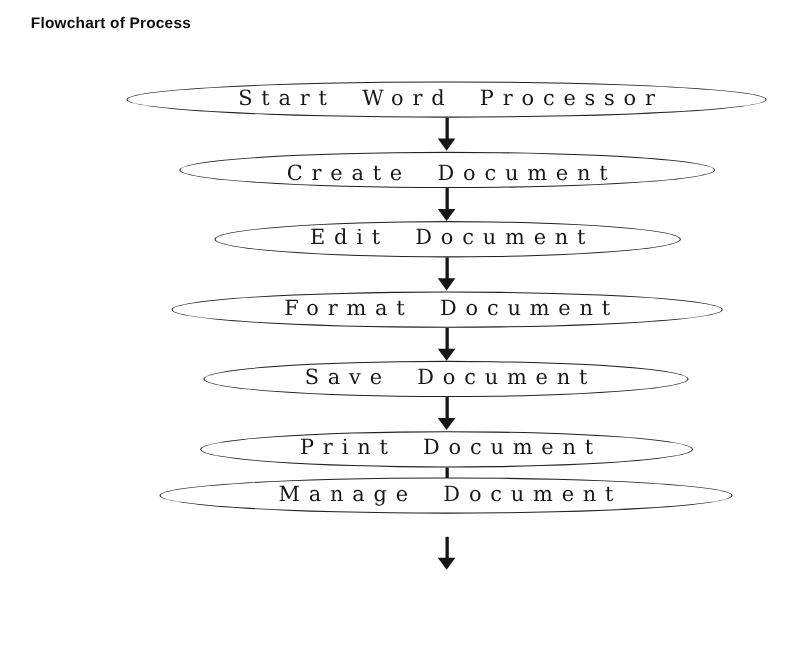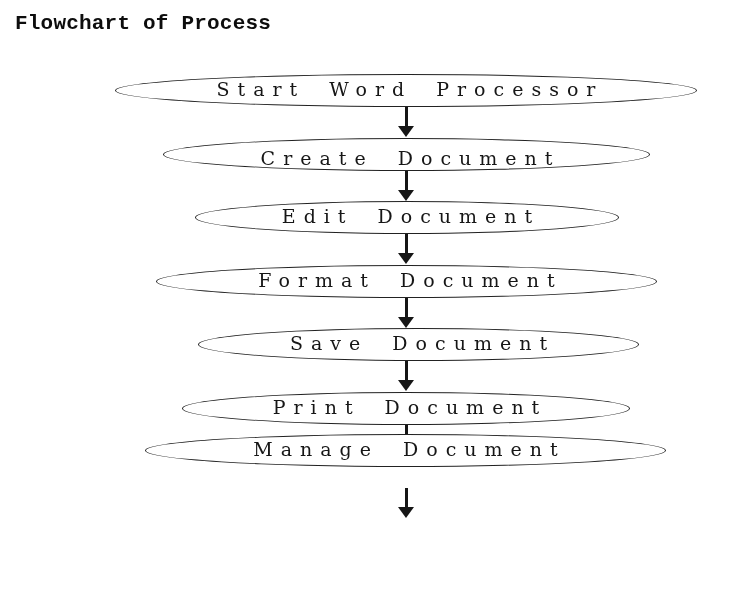--- a/index.html
+++ b/index.html
@@ -9,25 +9,25 @@
   }
   .screen {
     position: relative;
     width: 735px;
     height: 598px;
     background: #ffffff;
     overflow: hidden;
   }
   .page-title {
     position: absolute;
-    left: 15px;
+    left: 28px;
     top: 12px;
-    font-family: Liberation Mono, monospace;
+    font-family: Liberation Sans, sans-serif;
     font-weight: 700;
-    font-size: 21px;
+    font-size: 14px;
     letter-spacing: 0.2px;
     color: #0d0d0d;
     white-space: nowrap;
   }
   .node {
     position: absolute;
     box-sizing: border-box;
     background: #ffffff;
     border: 1.5px solid #222222;
     border-radius: 50%;
@@ -87,21 +87,21 @@
   </div>
 
   <div class="node" style="left:195px; top:201px; width:424px; height:33px;">
     <span class="node-label">Edit Document</span>
   </div>
 
   <div class="node" style="left:156px; top:265px; width:501px; height:33px;">
     <span class="node-label">Format Document</span>
   </div>
 
-  <div class="node" style="left:198px; top:328px; width:441px; height:33px;">
+  <div class="node" style="left:185px; top:328px; width:441px; height:33px;">
     <span class="node-label">Save Document</span>
   </div>
 
   <div class="node" style="left:182px; top:392px; width:448px; height:33px;">
     <span class="node-label">Print Document</span>
   </div>
 
   <div class="node" style="left:145px; top:434px; width:521px; height:33px;">
     <span class="node-label">Manage Document</span>
   </div>

